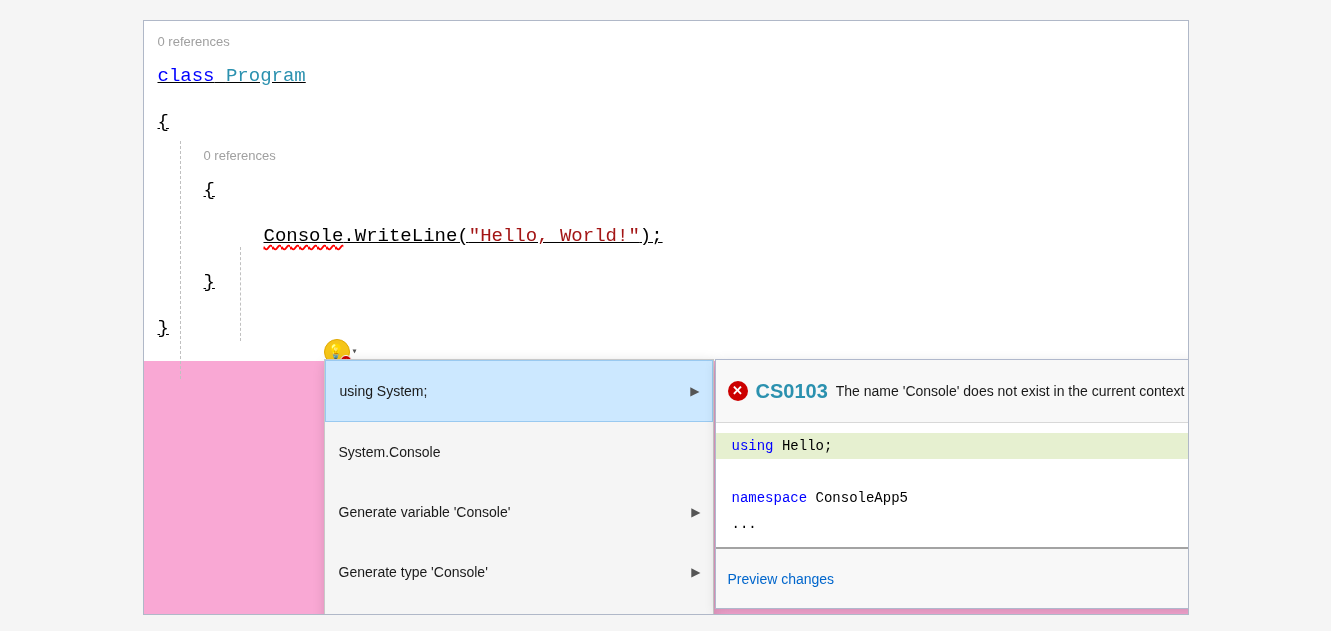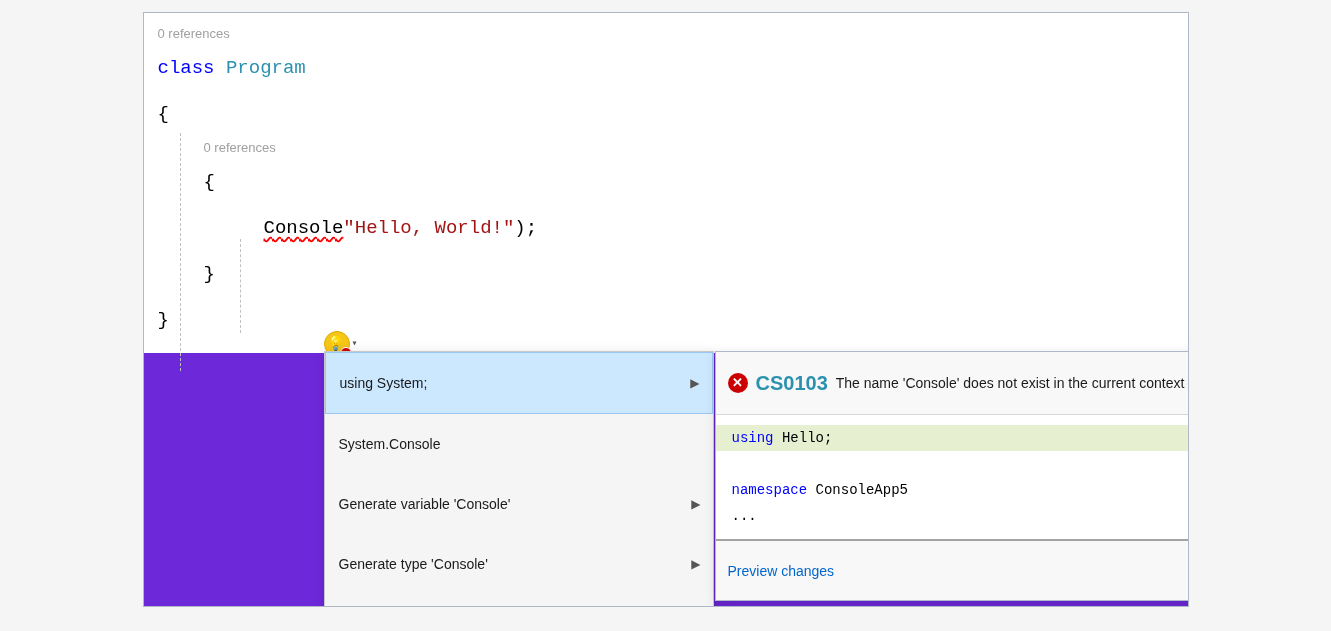--- a/index.html
+++ b/index.html
@@ -7,41 +7,42 @@
       background: #f5f5f5;
       font-family: 'Consolas', 'Courier New', monospace;
       width: 1331px;
       height: 631px;
       overflow: hidden;
     }
 
     .outer-border {
       width: 1046px;
       height: 595px;
-      margin: 12px auto;
+      margin: 20px auto;
       border: 1.5px solid #b0b8c8;
-      background: #6d28d9;
+      background: #f9a8d4;
       position: relative;
       overflow: hidden;
     }
 
     
     .code-editor {
       padding: 10px 0 10px 0;
       background: #ffffff;
       position: relative;
       font-size: 19px;
       line-height: 46px;
     }
 
     .code-line {
       display: flex;
       align-items: baseline;
       padding-left: 14px;
       position: relative;
+      text-decoration: underline;
     }
 
     .ref-label {
       color: #a0a0a0;
       font-family: 'Segoe UI', Arial, sans-serif;
       font-size: 13px;
       line-height: 22px;
       padding-left: 14px;
     }
 
@@ -242,20 +243,21 @@
 
 
     <div class="code-line indent1">
       <span class="plain">{</span>
     </div>
 
     <div style="position:absolute; left:96px; top:226px; height:94px; border-left:1px dashed #c0c0c0;"></div>
 
     <div class="code-line indent2">
       <span class="squiggly">Console</span>
+      <span class="plain">.WriteLine(</span>
       <span class="kw-string">"Hello, World!"</span>
       <span class="plain">);</span>
     </div>
 
     <div class="code-line indent1">
       <span class="plain">}</span>
     </div>
 
     <div class="code-line">
       <span class="plain">}</span>

